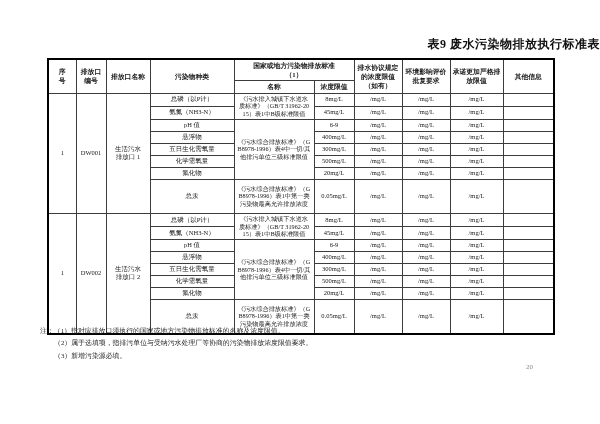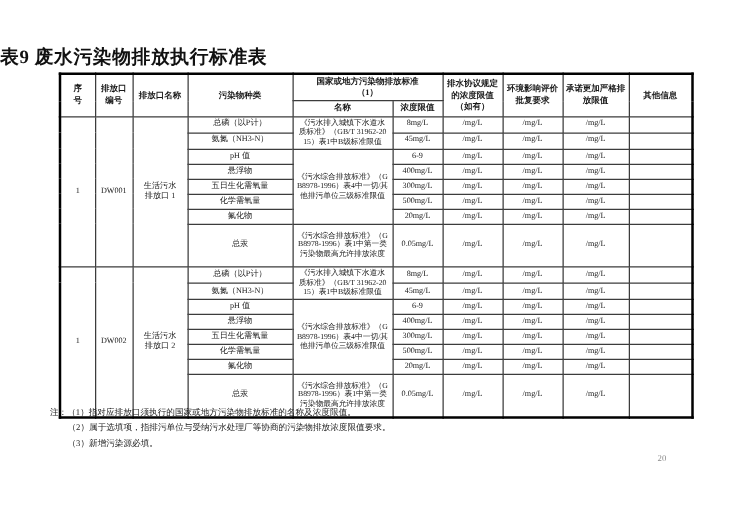--- a/index.html
+++ b/index.html
@@ -11,22 +11,22 @@
   }
   .sheet {
     position: relative;
     width: 600px; height: 424px;
     background: #ffffff;
     color: #1a1a1a;
   }
   .doc-title {
     position: absolute;
     left: 0; top: 36px; width: 100%;
-    text-align: left;
-    font-size: 15px;
+    text-align: right;
+    font-size: 12px;
     font-weight: bold;
     letter-spacing: 0.5px;
     color: #111;
     font-family: Liberation Serif, serif;
   }
   table.std {
     position: absolute;
     left: 47px; top: 58px;
     width: 506px;
     border-collapse: collapse;

